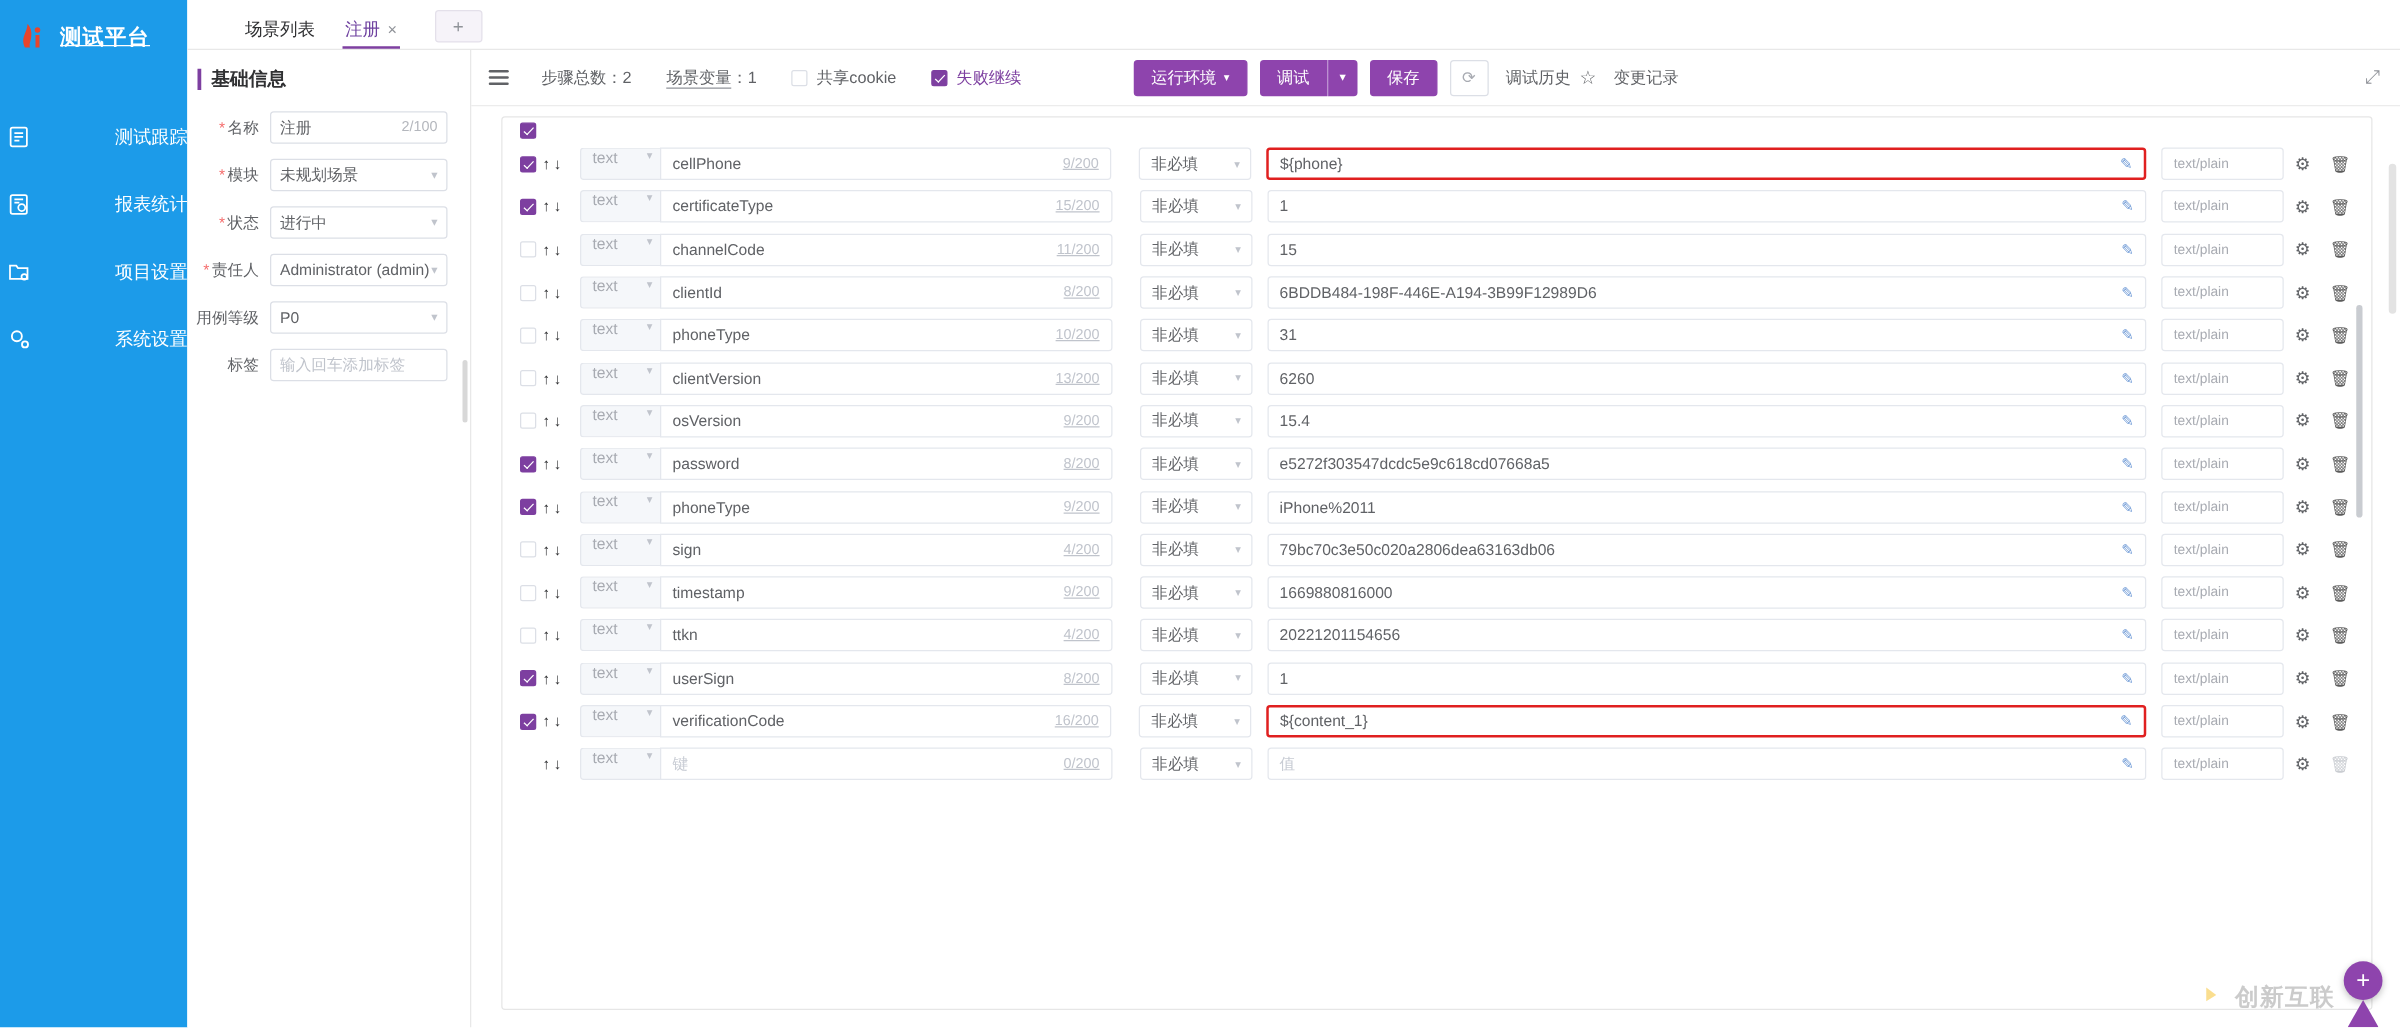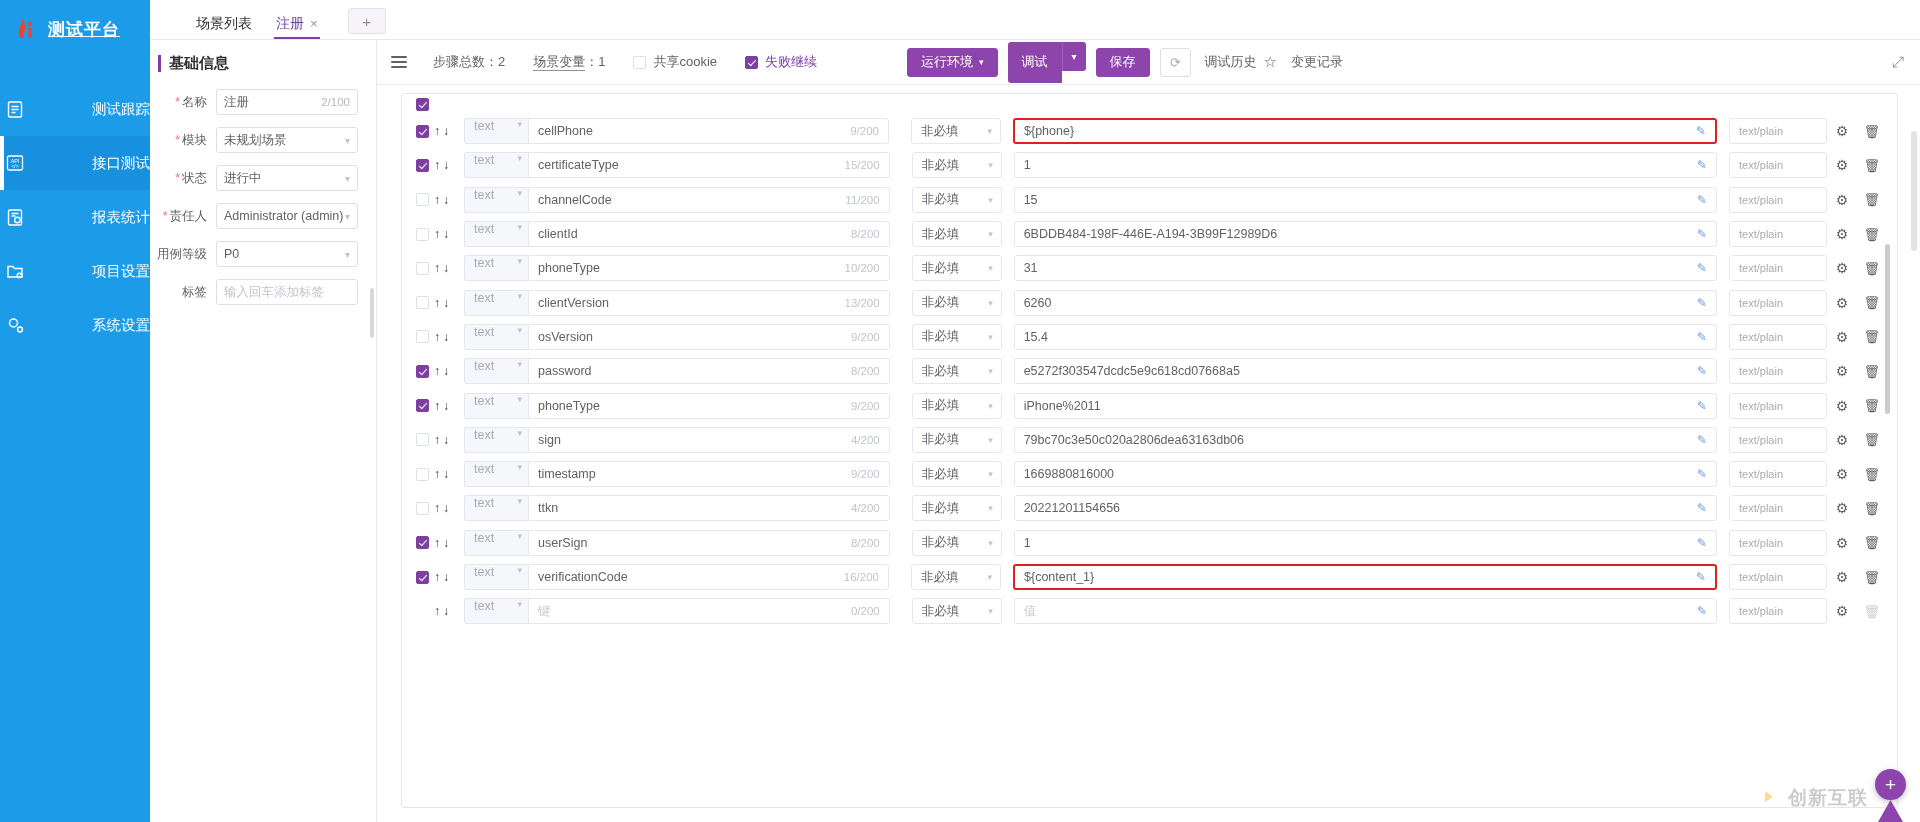--- a/index.html
+++ b/index.html
@@ -123,21 +123,21 @@
     border: solid #fff; border-width: 0 1.6px 1.6px 0; transform: rotate(43deg);
   }
   .tb-check.fail { color: #7d3fa0; }
 
   .btn {
     height: 29px; border-radius: 3px; font-size: 13px; display: inline-flex;
     align-items: center; justify-content: center; cursor: pointer; white-space: nowrap;
   }
   .btn-purple { background: #8e44ad; color: #fff; padding: 0 13px; border: 1px solid #8e44ad; }
   .btn-split { display: inline-flex; margin-left: 10px; }
-  .btn-split .l { background: #8e44ad; color: #fff; padding: 0 14px; border-radius: 3px 0 0 3px; height:41px; display:flex; align-items:center; font-size:13px;}
+  .btn-split .l { background: #8e44ad; color: #fff; padding: 0 14px; border-radius: 3px 0 0 3px; height:29px; display:flex; align-items:center; font-size:13px;}
   .btn-split .r {
     background: #8e44ad; color: #fff; padding: 0 9px; border-radius: 0 3px 3px 0; height:29px;
     display:flex; align-items:center; font-size:10px; border-left: 1px solid #a05fc0;
   }
   .btn-save { margin-left: 10px; }
   .btn-refresh {
     margin-left: 10px; width: 31px; height: 29px; border: 1px solid #dcdfe6; border-radius: 3px;
     background: #fff; display: flex; align-items: center; justify-content: center; color: #a8abb2;
     font-size: 13px; cursor: pointer;
   }
@@ -166,21 +166,21 @@
   .c-type {
     flex: 0 0 64px; height: 26px; border: 1px solid #e4e7ed; border-right: none;
     border-radius: 3px 0 0 3px; background: #f5f7fa; display: flex; align-items: flex-start;
     justify-content: space-between; padding: 0 6px 0 9px; font-size: 12.5px; color: #a8abb2;
   }
   .c-type .caret { font-size: 9px; color: #c0c4cc; }
   .c-key {
     flex: 1 1 0; min-width: 0; height: 26px; border: 1px solid #e4e7ed; border-radius: 0 3px 3px 0;
     background: #fff; display: flex; align-items: center; padding: 0 9px; font-size: 12.5px; color: #606266;
   }
-  .c-key .cnt { margin-left: auto; color: #c0c4cc; font-size: 11.5px; padding-left: 6px;}
+  .c-key .cnt { margin-left: auto; color: #c0c4cc; font-size: 11.5px; padding-left: 6px; text-decoration: underline;}
   .c-key .ph { color: #c8ccd4; }
   .gap { width: 22px; flex: 0 0 22px; }
   .gap-s { width: 12px; flex: 0 0 12px; }
   .c-req {
     flex: 0 0 90px; height: 26px; border: 1px solid #e4e7ed; border-radius: 3px; background: #fff;
     display: flex; align-items: center; justify-content: space-between; padding: 0 8px 0 9px;
     font-size: 12.5px; color: #606266;
   }
   .c-req .caret { font-size: 9px; color: #c0c4cc; }
   .c-val {
@@ -247,30 +247,20 @@
       <div class="nav-item">
         <span class="ico">
           <svg width="20" height="20" viewBox="0 0 20 20" fill="none" stroke="#fff" stroke-width="1.4">
             <rect x="3.5" y="3" width="13" height="15" rx="1.5"></rect>
               <path d="M6.5 7.5h7M6.5 10.5h7M6.5 13.5h4"></path>
           </svg>
         </span>
         <span>测试跟踪</span>
       </div>
 
-      <div class="nav-item active">
-        <span class="ico">
-          <svg width="20" height="20" viewBox="0 0 20 20" fill="none" stroke="#fff" stroke-width="1.3">
-            <rect x="2.5" y="3" width="15" height="14" rx="1.5"></rect>
-            <text x="10" y="10.2" font-size="5.4" fill="#fff" stroke="none" text-anchor="middle" font-family="Liberation Sans">API</text>
-            <text x="10" y="15.3" font-size="5" fill="#fff" stroke="none" text-anchor="middle" font-family="Liberation Sans">&lt;/&gt;</text>
-          </svg>
-        </span>
-        <span>接口测试</span>
-      </div>
 
 
       <div class="nav-item">
         <span class="ico">
           <svg width="20" height="20" viewBox="0 0 20 20" fill="none" stroke="#fff" stroke-width="1.4">
             <rect x="3.5" y="3" width="13" height="15" rx="1.5"></rect>
               <path d="M6.5 6.5h7M6.5 9h4"></path>
             <circle cx="12.4" cy="13" r="2.8"></circle>
           </svg>
         </span>

